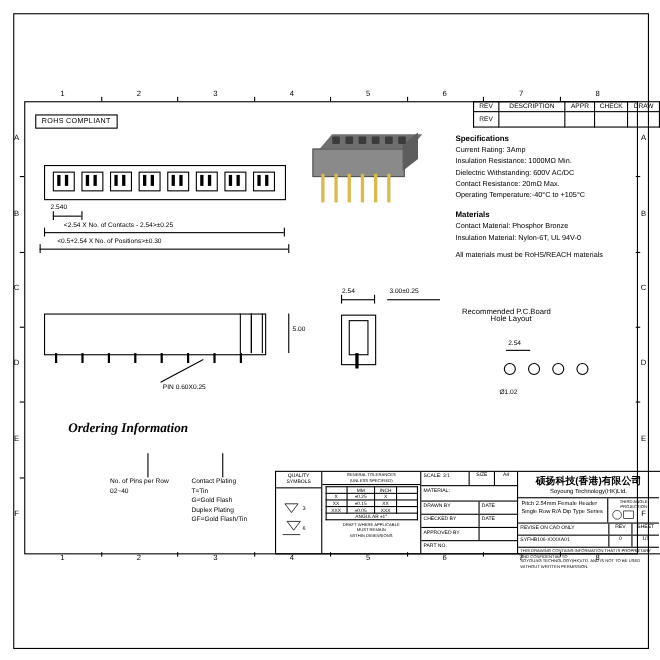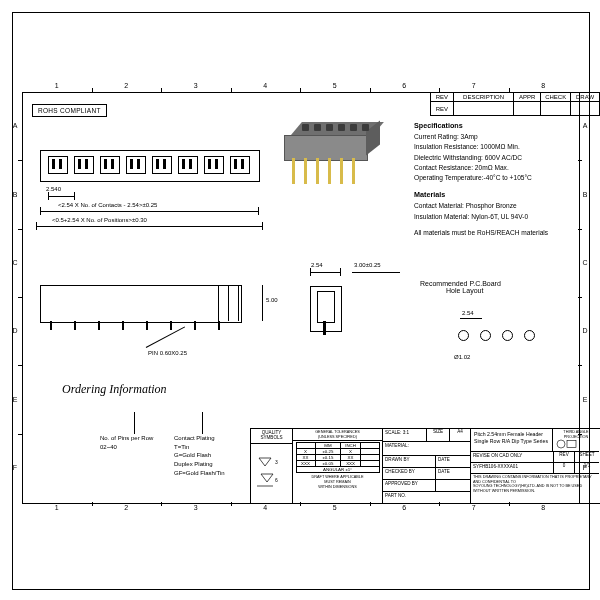--- a/index.html
+++ b/index.html
@@ -50,21 +50,21 @@
   .specs h4{margin:0 0 1px 0;font-size:7.2px;font-weight:bold;}
   .specs .blk{margin-bottom:6px;}
 
   
   .pcb{position:absolute;left:398px;top:188px;width:180px;font-size:7px;}
   .pcb-holes{position:absolute;left:8px;top:42px;width:160px;height:30px;}
   .hole{position:absolute;top:8px;width:9px;height:9px;border:1px solid #000;border-radius:50%;}
 
   
   .ord{position:absolute;left:40px;top:290px;width:260px;}
-  .ord-title{font-family:"Liberation Serif",serif;font-style:italic;font-weight:normal;font-size:12px;}
+  .ord-title{font-family:"Liberation Serif",serif;font-style:italic;font-weight:bold;font-size:12px;}
   .ord-code{margin-top:14px;font-size:9px;letter-spacing:1px;}
   .ord-note{position:absolute;font-size:6px;line-height:1.45;}
 
   
   .revtbl{position:absolute;left:408px;top:0px;width:170px;font-size:6px;border-collapse:collapse;}
   .revtbl td,.revtbl th{border:1px solid #000;padding:1px 2px;text-align:center;font-weight:normal;}
 
   
   .title-block{position:absolute;left:228px;top:336px;width:350px;height:74px;border:1px solid #000;font-size:5.4px;}
   .tb-col{position:absolute;top:0;height:74px;border-right:1px solid #000;box-sizing:border-box;}
@@ -329,20 +329,24 @@
           <div style="width:30px;padding:1px 2px;" class="small">DATE</div>
         </div>
         <div style="display:flex;border-bottom:1px solid #000;height:11px;">
           <div style="flex:1;border-right:1px solid #000;padding:1px 2px;" class="small">APPROVED BY</div>
           <div style="width:30px;padding:1px 2px;" class="small"></div>
         </div>
         <div class="small" style="height:14px;padding:1px 2px;">PART NO.</div>
       </div>
 
       <div class="tb-col" style="left:220px;width:128px;border-right:none;">
+        <div style="border-bottom:1px solid #000;padding:2px 0;text-align:center;">
+          <div class="cn-name">硕扬科技(香港)有限公司</div>
+          <div style="font-size:5.4px;">Soyoung Technology(HK)Ltd.</div>
+        </div>
         <div style="display:flex;border-bottom:1px solid #000;height:22px;">
           <div style="flex:1;border-right:1px solid #000;padding:2px 3px;font-size:5.2px;white-space:pre-line;line-height:1.35;">Pitch 2.54mm Female Header
 Single Row R/A Dip Type Series</div>
           <div style="width:46px;position:relative;">
             <div class="tiny center" style="padding-top:1px;white-space:pre-line;">THIRD ANGLE
 PROJECTION</div>
             <svg width="24" height="10" style="position:absolute;left:2px;top:10px;">
               <circle cx="6" cy="5" r="4" fill="none" stroke="#000" stroke-width="0.6"></circle>
               <rect x="12" y="1.5" width="9" height="7" fill="none" stroke="#000" stroke-width="0.6"></rect>
             </svg>

